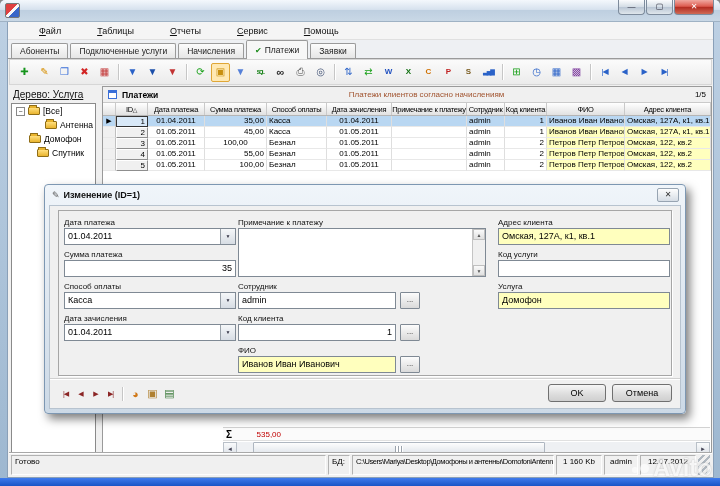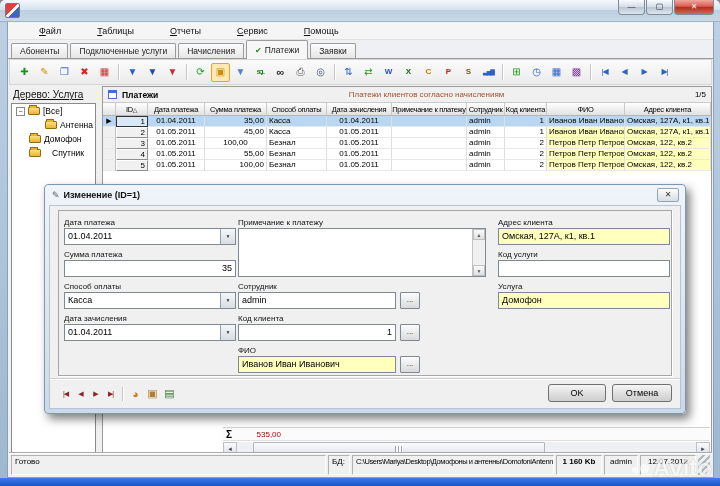--- a/index.html
+++ b/index.html
@@ -97,21 +97,21 @@
   .hs-thumb::after{content:"";position:absolute;left:50%;top:3px;width:8px;height:6px;
     margin-left:-4px;background:repeating-linear-gradient(90deg,#9aa2ac 0 1px,#fff 1px 3px);}
   
   .statusbar{position:absolute;left:1px;right:1px;bottom:0;height:25px;background:#f0f0f0;
     border-top:1px solid #a8a8a8;box-shadow:inset 0 1px 0 #fff;display:flex;padding:2px 1px;}
   .sb-sec{border:1px solid;border-color:#b2b2b2 #fdfdfd #fdfdfd #b2b2b2;margin:0 1px;
     padding:0 3px;font-size:8px;line-height:12px;white-space:nowrap;overflow:hidden;color:#000;}
   .sb-ready{flex:1;}
   .sb-dblabel{width:22px;flex:none;}
   .sb-path{width:202px;flex:none;font-size:7.5px;letter-spacing:-0.4px;}
-  .sb-size{width:46px;flex:none;text-align:center;font-weight:bold;}
+  .sb-size{width:46px;flex:none;text-align:center;}
   .sb-user{width:34px;flex:none;text-align:center;}
   .sb-date{width:56px;flex:none;text-align:center;}
   .sb-grip{width:12px;flex:none;border:none;
     background:repeating-linear-gradient(135deg,transparent 0 3px,#b0b8c0 3px 5px);}
   
   .watermark{position:absolute;right:8px;bottom:4px;display:flex;align-items:center;gap:4px;
     opacity:.75;pointer-events:none;z-index:30;}
   .wm-logo{display:flex;gap:2px;}
   .wm-dot{width:9px;height:9px;border-radius:50%;background:rgba(255,255,255,.85);}
   .wm-dot.small{width:6px;height:6px;align-self:flex-end;}
@@ -307,21 +307,21 @@
               <span>[Все]</span>
             </div>
             <div class="trow" style="padding-left: 32px;">
               <span class="folder"></span>
               <span>Антенна</span>
             </div>
             <div class="trow" style="padding-left: 16px;">
               <span class="folder"></span>
               <span>Домофон</span>
             </div>
-            <div class="trow" style="padding-left: 16px; gap: 8px;">
+            <div class="trow" style="padding-left: 24px;">
               <span class="folder"></span>
               <span>Спутник</span>
             </div>
           </div>
       </div>
 
       <div class="gridpanel">
         <div class="panelheader">
           <span class="ph-icon"></span>
           <span class="ph-title">Платежи</span>

